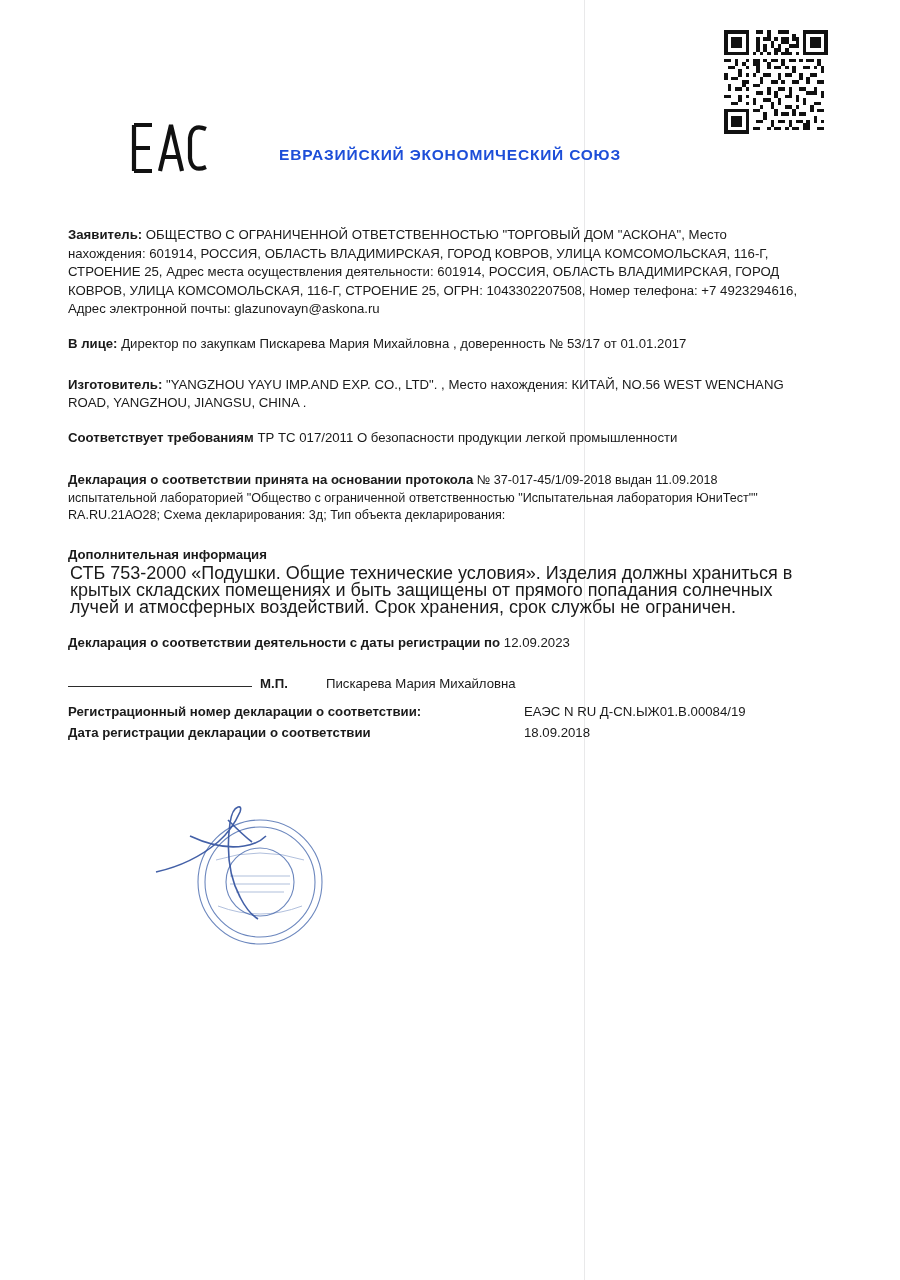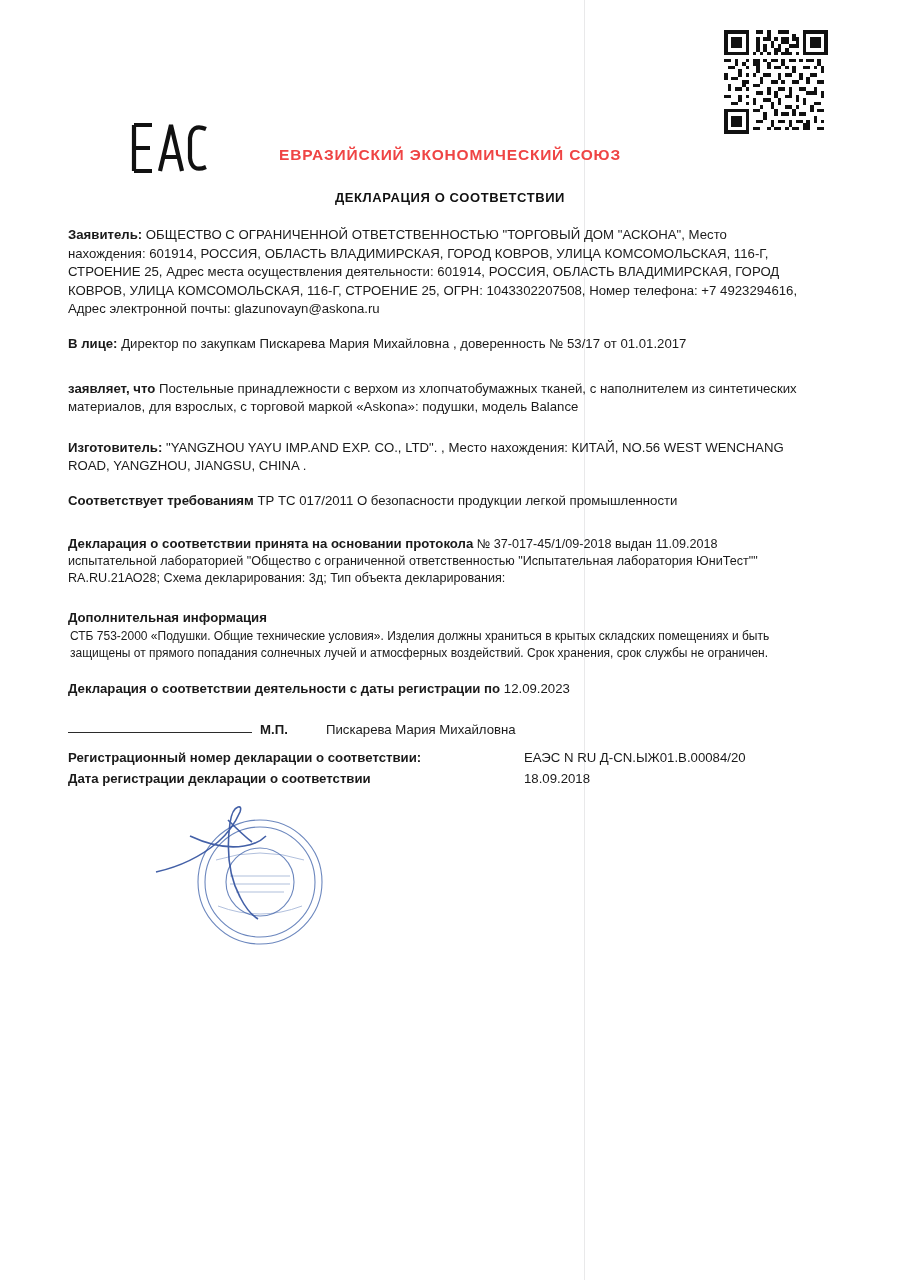--- a/index.html
+++ b/index.html
@@ -58,21 +58,21 @@
   
   .doc-title-1 {
     position: absolute;
     left: 70px;
     top: 146px;
     width: 760px;
     text-align: center;
     font-size: 15.5px;
     font-weight: bold;
     letter-spacing: 0.8px;
-    color: #ef4444;
+    color: #1d4ed8;
   }
   .doc-title-2 {
     position: absolute;
     left: 70px;
     top: 190px;
     width: 760px;
     text-align: center;
     font-size: 13px;
     font-weight: bold;
     letter-spacing: 0.6px;
@@ -97,21 +97,21 @@
   .small-para {
     font-size: 12.6px;
     line-height: 17.4px;
   }
   .addinfo-head {
     font-size: 13.2px;
     font-weight: bold;
     margin: 0 0 3px 0;
   }
   .addinfo-body {
-    font-size: 12px;
+    font-size: 18px;
     line-height: 17px;
     margin: 0 0 2px 2px;
   }
 
   
   .validity {
     font-size: 13.2px;
     line-height: 18px;
     margin: 18px 0 0 0;
   }
@@ -327,50 +327,48 @@
     <svg width="80" height="52" viewBox="0 0 80 52">
       <g fill="none" stroke="#111111" stroke-width="4.2">
         <path d="M4 3 L4 49 M4 3 L22 3 M4 26 L20 26 M4 49 L22 49"></path>
         <path d="M30 49 L41 3 L52 49 M33.5 35 L48.5 35"></path>
         <path d="M76 7 Q62 1 60 16 L60 36 Q62 51 76 45"></path>
       </g>
     </svg>
   </div>
 
   <div class="doc-title-1">ЕВРАЗИЙСКИЙ ЭКОНОМИЧЕСКИЙ СОЮЗ</div>
-  <div class="doc-title-2">ДЕКЛАРАЦИЯ О СООТВЕТСТВИИ</div>
 
   <div class="body-area">
 
     <p class="para"><span class="lbl">Заявитель:</span><span> ОБЩЕСТВО С ОГРАНИЧЕННОЙ ОТВЕТСТВЕННОСТЬЮ "ТОРГОВЫЙ ДОМ "АСКОНА", Место нахождения: 601914, РОССИЯ, ОБЛАСТЬ ВЛАДИМИРСКАЯ, ГОРОД КОВРОВ, УЛИЦА КОМСОМОЛЬСКАЯ, 116-Г, СТРОЕНИЕ 25, Адрес места осуществления деятельности: 601914, РОССИЯ, ОБЛАСТЬ ВЛАДИМИРСКАЯ, ГОРОД КОВРОВ, УЛИЦА КОМСОМОЛЬСКАЯ, 116-Г, СТРОЕНИЕ 25, ОГРН: 1043302207508, Номер телефона: +7 4923294616, Адрес электронной почты: glazunovayn@askona.ru</span></p>
 
     <p class="para"><span class="lbl">В лице:</span><span> Директор по закупкам Пискарева Мария Михайловна , доверенность № 53/17 от 01.01.2017</span></p>
 
-    <p class="para" style="margin-top:26px;"><span class="lbl">заявляет, что</span><span> Постельные принадлежности с верхом из хлопчатобумажных тканей, с наполнителем из синтетических материалов, для взрослых, с торговой маркой «Askona»: подушки, модель Balance</span></p>
 
     <p class="para" style="margin-top:22px;"><span class="lbl">Изготовитель:</span><span> "YANGZHOU YAYU IMP.AND EXP. CO., LTD". , Место нахождения: КИТАЙ, NO.56 WEST WENCHANG ROAD, YANGZHOU, JIANGSU, CHINA .</span></p>
 
     <p class="para" style="margin-top:14px;"><span class="lbl">Соответствует требованиям</span><span> ТР ТС 017/2011 О безопасности продукции легкой промышленности</span></p>
 
     <p class="para small-para" style="margin-top:24px;"><span class="lbl" style="font-size:13.2px;text-align:right;">Декларация о соответствии принята на основании протокола</span><span> № 37-017-45/1/09-2018 выдан 11.09.2018 испытательной лабораторией "Общество с ограниченной ответственностью "Испытательная лаборатория ЮниТест"" RA.RU.21АО28; Схема декларирования: 3д; Тип объекта декларирования:</span></p>
 
     <p class="addinfo-head" style="margin-top:22px;">Дополнительная информация</p>
     <p class="addinfo-body"> СТБ 753-2000 «Подушки. Общие технические условия». Изделия должны храниться в крытых складских помещениях и быть защищены от прямого попадания солнечных лучей и атмосферных воздействий. Срок хранения, срок службы не ограничен.</p>
 
     <p class="validity"><span class="lbl">Декларация о соответствии деятельности с даты регистрации по</span><span> 12.09.2023</span></p>
 
     <div class="sig-row">
       <div class="sig-underline"></div>
       <div class="mp">М.П.</div>
       <div class="sig-name">Пискарева Мария Михайловна</div>
     </div>
 
     <div class="reg-row">
       <span class="reg-label">Регистрационный номер декларации о соответствии:</span>
-      <span class="reg-value">ЕАЭС N RU Д-CN.ЫЖ01.В.00084/20</span>
+      <span class="reg-value">ЕАЭС N RU Д-CN.ЫЖ01.В.00084/19</span>
     </div>
 
     <div class="reg-row">
       <span class="reg-label">Дата регистрации декларации о соответствии</span>
       <span class="reg-value">18.09.2018</span>
     </div>
 
   </div>
 
   <div class="stamp">

